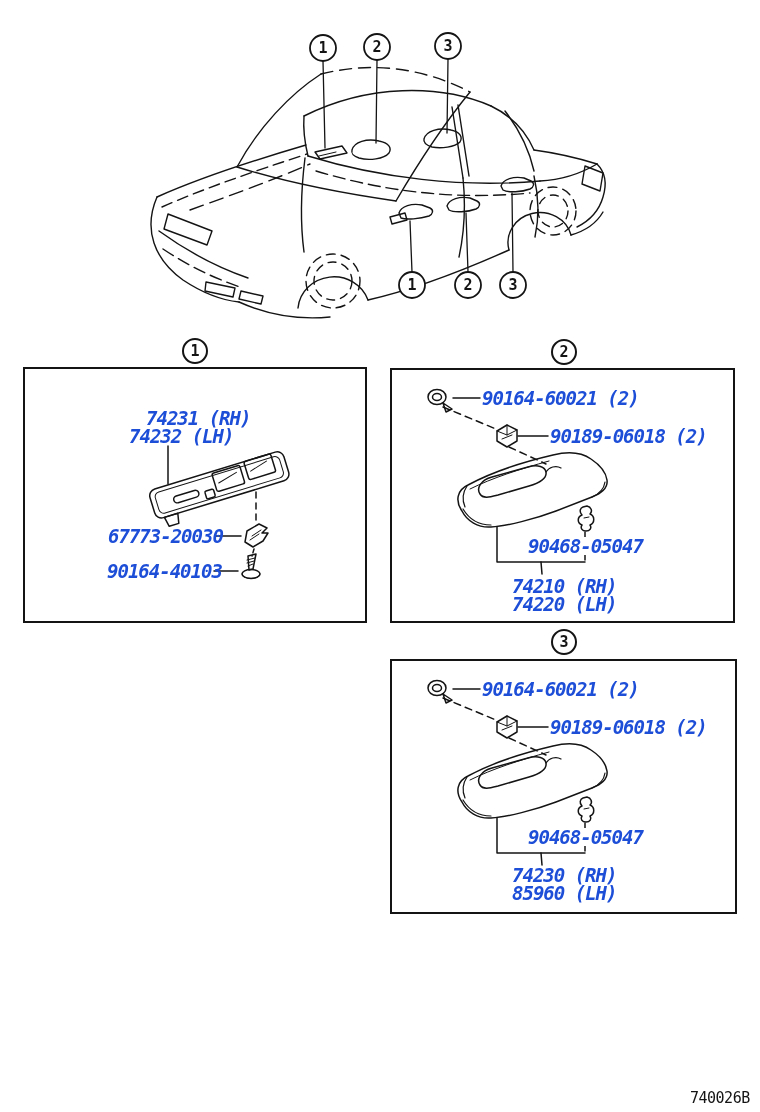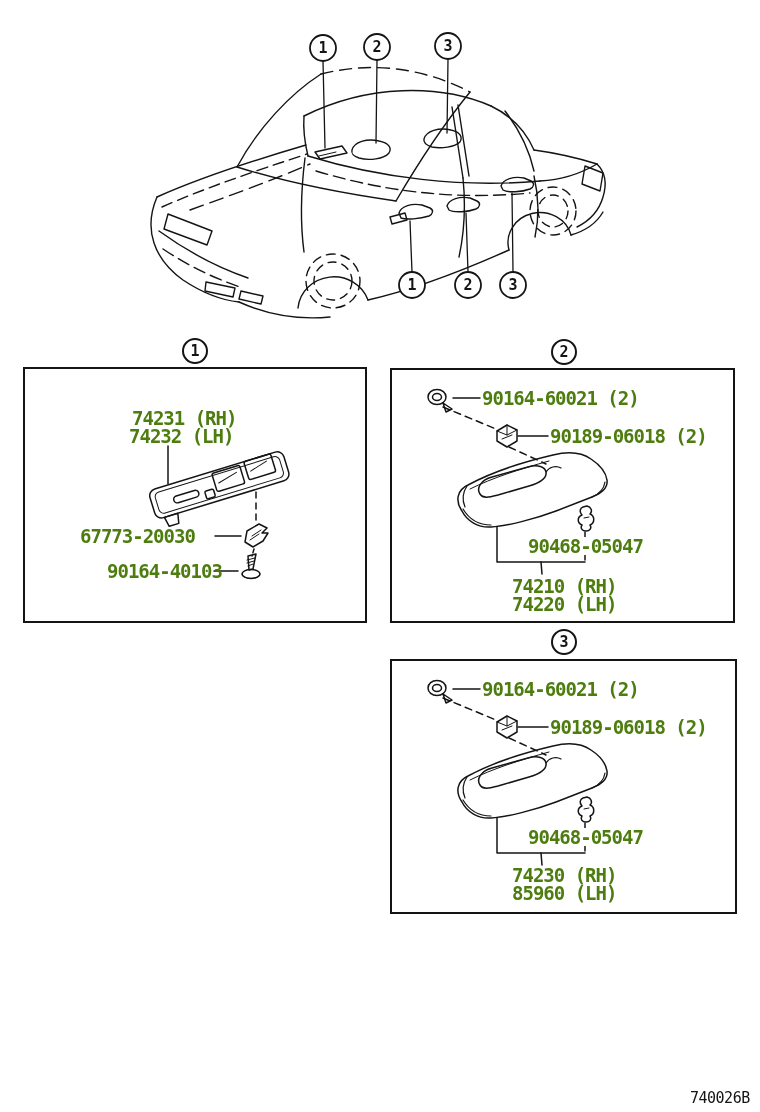--- a/index.html
+++ b/index.html
@@ -11,21 +11,21 @@
   }
   svg.layer { position:absolute; }
   .detail-box { position:absolute; border:2px solid #141414; background:transparent; }
   .callout-circle {
     position:absolute; width:26px; height:26px; border:2px solid #141414;
     border-radius:50%; background:#fff; font-weight:bold; font-size:15px;
     display:flex; align-items:center; justify-content:center; line-height:1;
   }
   .plabel {
     position:absolute; font-weight:bold; font-size:19px; letter-spacing:-1px;
-    line-height:18px; white-space:nowrap; color:#4d7c0f;
+    line-height:18px; white-space:nowrap; color:#1d4ed8;font-style:italic;
   }
   .plabel.bg { background:#fff; padding:0 1px; }
   .footer-code { position:absolute; font-weight:normal; font-size:15px; letter-spacing:-0.5px; }
 </style>
 </head>
 <body>
 
 <div class="page">
 
   <svg width="0" height="0" style="position:absolute" aria-hidden="true">
@@ -185,23 +185,23 @@
 
       <g>
         <path d="M248,556 L256,554 L253,569 L249,570 Z"></path>
         <path d="M247,560 L255,558 M247,563 L254,561 M248,566 L253,564" stroke-width="1"></path>
         <ellipse cx="251" cy="574" rx="9" ry="4.5"></ellipse>
         <path d="M242,574 C242,580 260,580 260,574" stroke-width="1"></path>
       </g>
       <path d="M214,571 L238,571"></path>
     </g>
   </svg>
-  <div class="plabel" style="left:132px;top:409px">74231 (RH)</div>
+  <div class="plabel" style="left:146px;top:409px">74231 (RH)</div>
   <div class="plabel" style="left:129px;top:427px">74232 (LH)</div>
-  <div class="plabel" style="left:80px;top:527px">67773-20030</div>
+  <div class="plabel" style="left:108px;top:527px">67773-20030</div>
   <div class="plabel" style="left:107px;top:562px">90164-40103</div>
 
   <div class="callout-circle" style="left:551px;top:339px">
       <span>2</span>
     </div>
   <div class="detail-box" style="left:390px;top:368px;width:345px;height:255px"></div>
   <svg class="layer" style="left:390px;top:368px" width="345" height="255" viewBox="390 368 345 255">
     <use href="#armrest-asm"></use>
   </svg>
   <div class="plabel" style="left:482px;top:389px">90164-60021 (2)</div>

